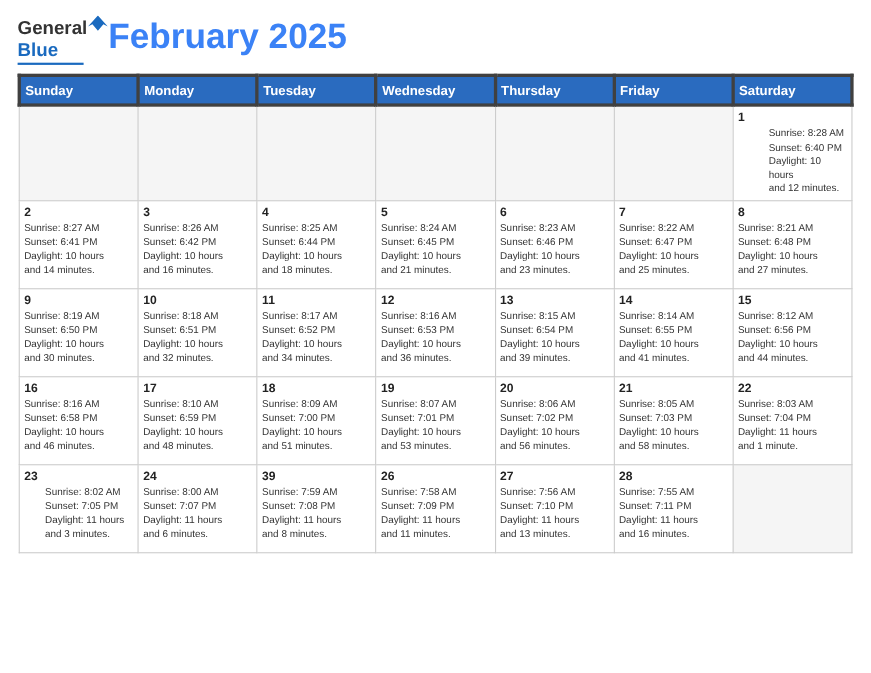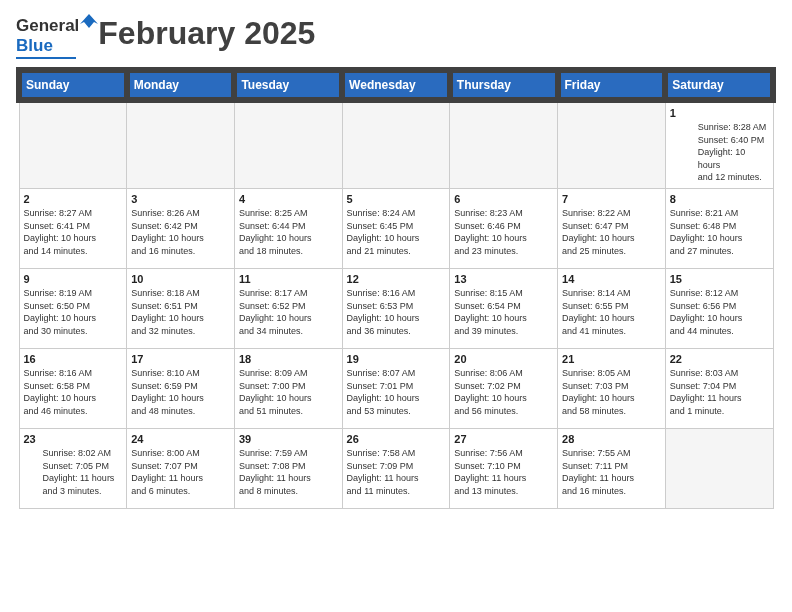--- a/index.html
+++ b/index.html
@@ -20,41 +20,41 @@
       display: flex;
       flex-direction: column;
       align-items: flex-start;
     }
     .title-block {
       text-align: right;
     }
     .month-title {
       font-size: 32px;
       font-weight: bold;
-      color: #404040;
+      color: #3b82f6;
       line-height: 1.1;
     }
     .location {
       font-size: 15px;
       color: #444;
       margin-top: 2px;
     }
     .calendar {
       width: 100%;
       border-collapse: collapse;
       table-layout: fixed;
     }
     .calendar th {
       background: #2a6bbf;
       color: #fff;
       font-size: 12px;
       font-weight: bold;
       padding: 5px 4px;
       text-align: left;
-      border: 6px solid #404040;
+      border: 3px solid #404040;
     }
     .calendar td {
       vertical-align: top;
       border: 1px solid #ccc;
       padding: 4px 4px;
       font-size: 9.5px;
       color: #333;
       height: 80px;
       background: #fff;
     }

